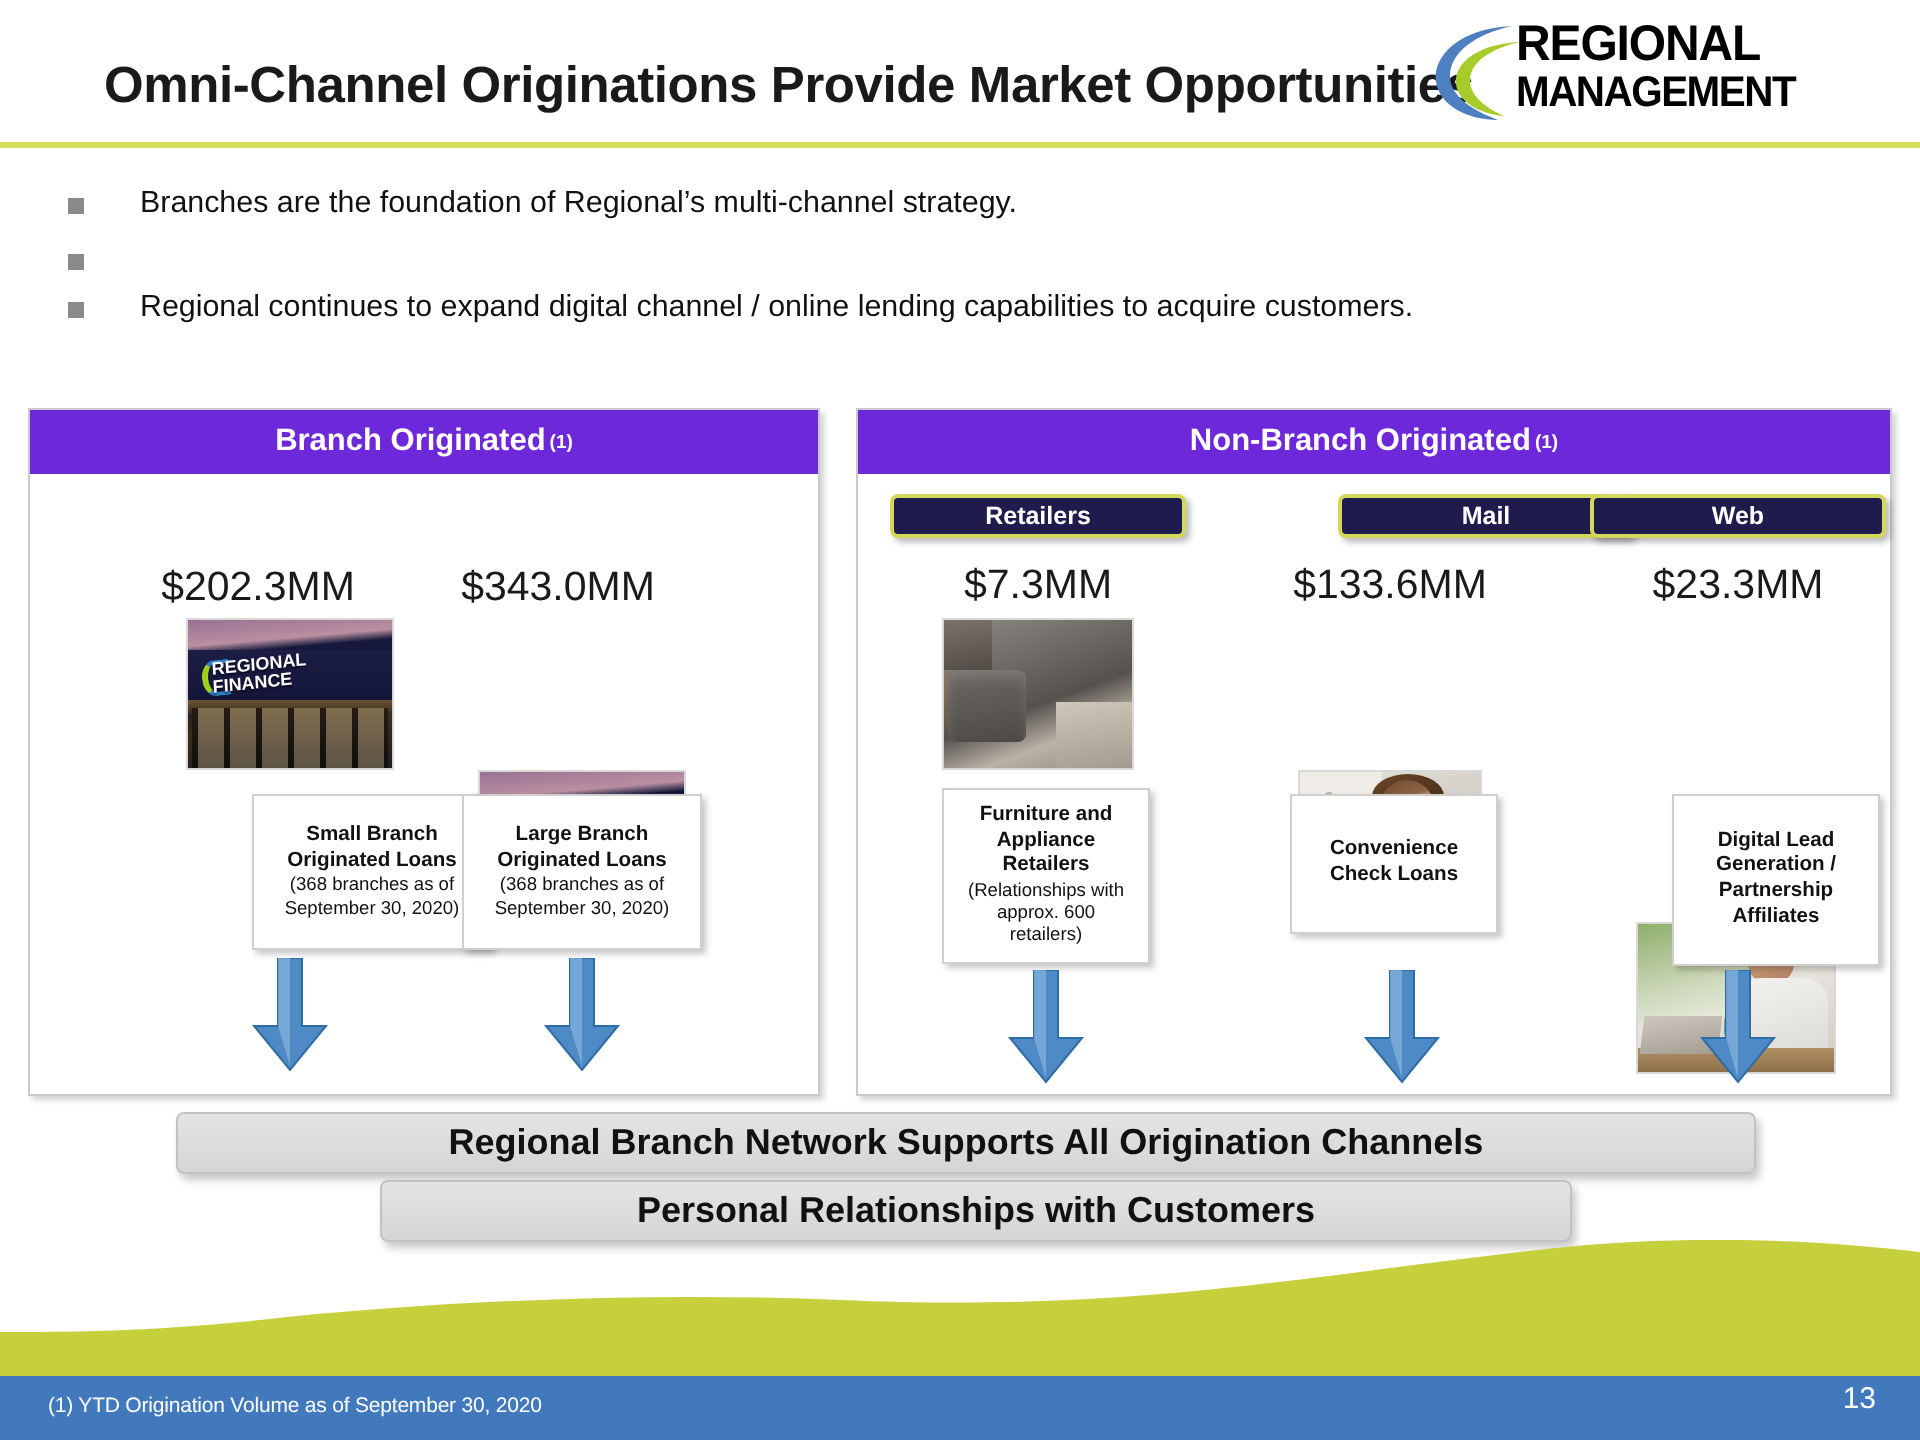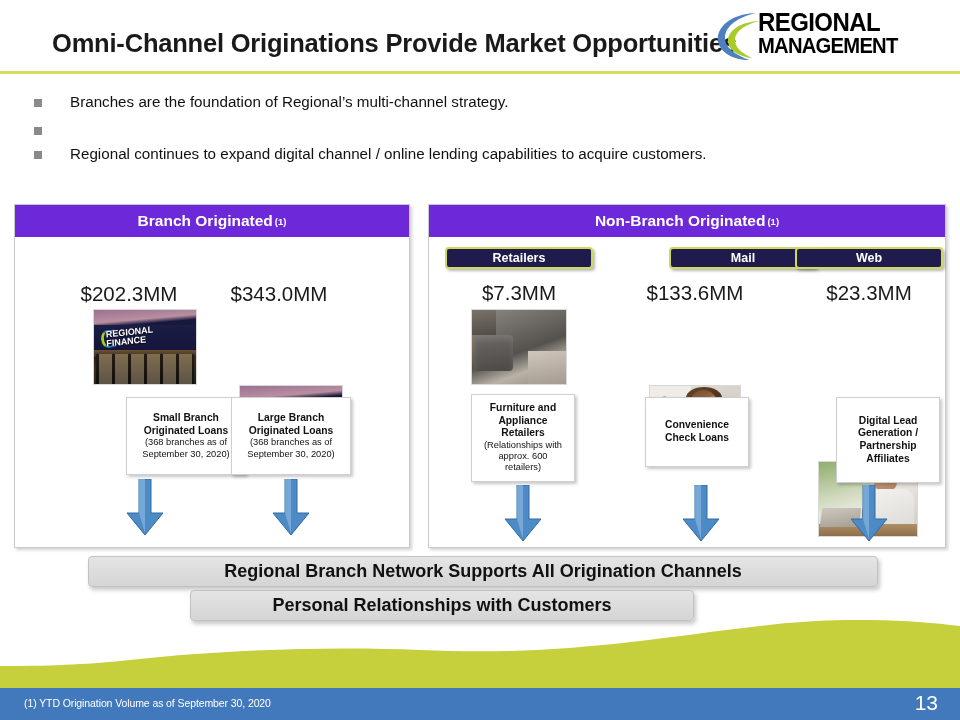--- a/index.html
+++ b/index.html
@@ -314,21 +314,21 @@
     box-shadow: 2px 3px 4px rgba(0,0,0,0.22);
     box-sizing: border-box;
     display: flex;
     align-items: center;
     justify-content: center;
     font-size: 18px;
     font-weight: bold;
     color: #111;
   }
   #bar-network { left: 88px;  top: 556px; width: 790px; height: 31px; }
-  #bar-personal{ left: 190px; top: 590px; width: 504px; height: 31px; }
+  #bar-personal{ left: 190px; top: 590px; width: 596px; height: 31px; }
 
   
   #footer-wave {
     position: absolute;
     left: 0; top: 620px;
     width: 960px; height: 100px;
   }
   #footer-bar {
     position: absolute;
     left: 0; top: 688px;
@@ -338,21 +338,21 @@
   #footer-note {
     position: absolute;
     left: 24px; top: 697px;
     font-size: 10.5px;
     color: #ffffff;
     letter-spacing: -0.1px;
   }
   #page-number {
     position: absolute;
     right: 22px; top: 691px;
-    font-size: 21px;
+    font-size: 15px;
     color: #ffffff;
   }
 </style>
 </head>
 <body>
 
 <div id="slide-header">
   <div id="page-title">Omni-Channel Originations Provide Market Opportunities</div>
 
   <div id="brand-logo">

